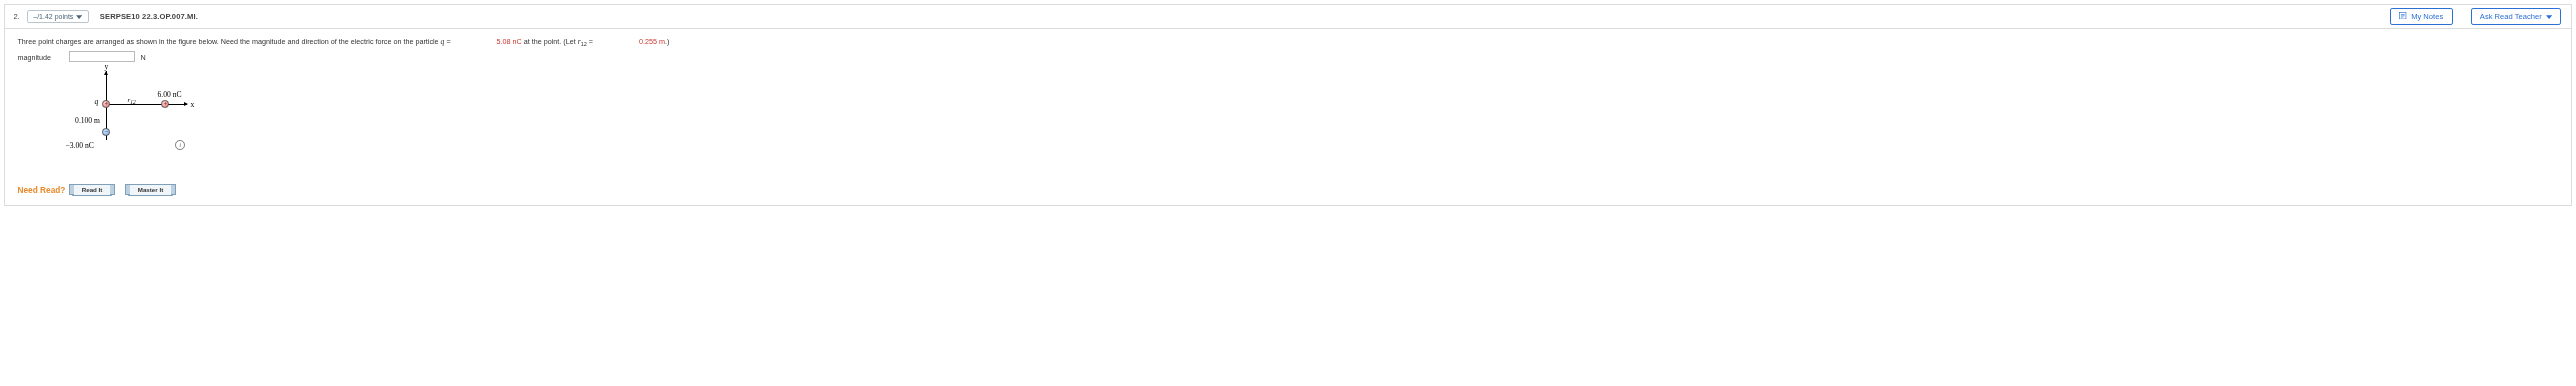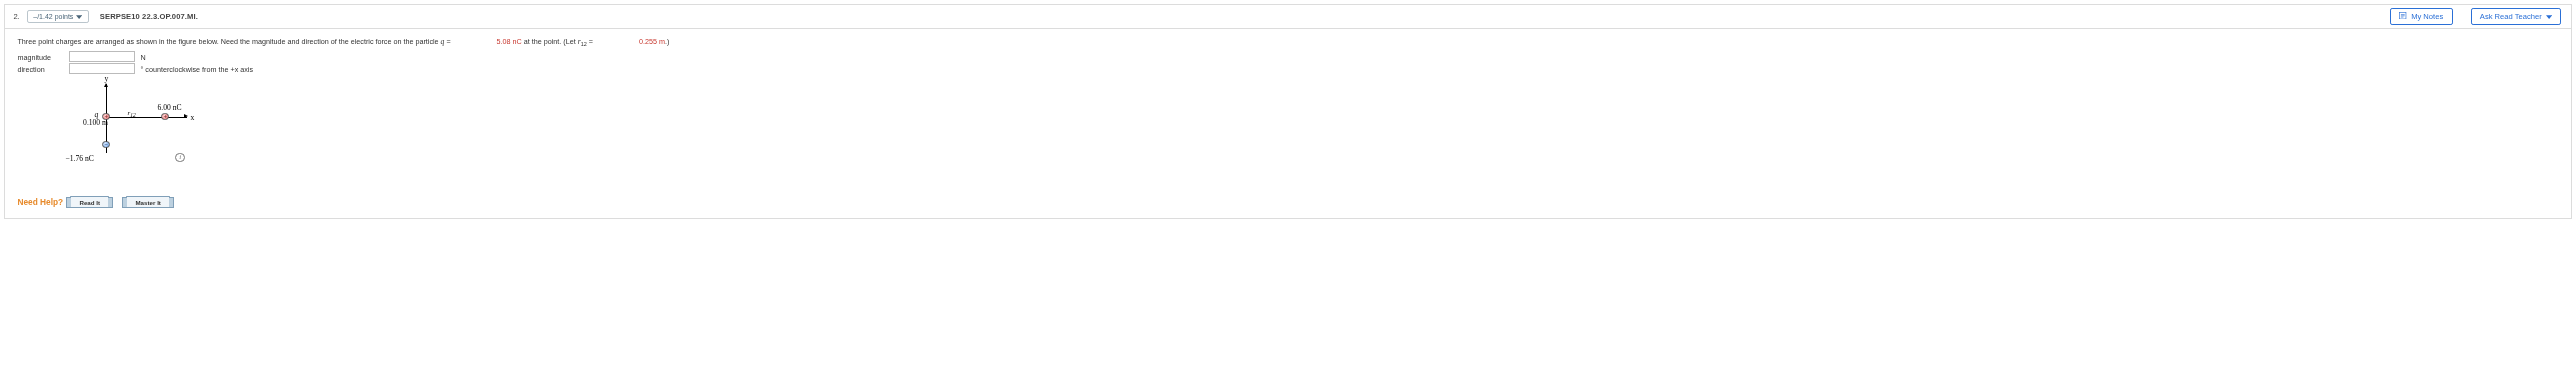--- a/index.html
+++ b/index.html
@@ -215,25 +215,20 @@
 
     <div class="prompt">
       <span>Three point charges are arranged as shown in the figure below. Need the magnitude and direction of the electric force on the particle </span><span class="italic">q</span><span> = </span><span class="val">5.08 nC</span><span> at the point. (Let </span><span class="italic">r</span><span class="sub">12</span><span> = </span><span class="val">0.255 m</span><span>.)</span>
     </div>
 
     <div class="row">
       <label>magnitude</label>
       <input class="fill" type="text" style="">
       <span class="unit">N</span>
     </div>
-    <div class="row">
-      <label>direction</label>
-      <input class="fill" type="text" style="">
-      <span class="unit">° counterclockwise from the +x axis</span>
-    </div>
 
     <div class="figure">
       <div class="yaxis"></div>
       <div class="xaxis"></div>
       <span class="figlabel" style="left:46px; top:-9.7px;">y</span>
       <span class="figlabel" style="left:132px; top:29px;">x</span>
 
       <div class="charge pos" style="left:44px; top:29px;">
           <span>+</span>
         </div>
@@ -241,30 +236,30 @@
 
       <div class="charge pos" style="left:103px; top:29px;">
           <span>+</span>
         </div>
       <span class="figlabel" style="left:99px; top:19.3px;text-align:center;">6.00 nC</span>
       <span class="figlabel italic" style="left:69px; top:25px; font-size:7px;"><span>r</span><span class="sub">12</span></span>
 
       <div class="charge neg" style="left:44px; top:57px;">
           <span>−</span>
         </div>
-      <span class="figlabel" style="left:16.6px; top:34px;margin-left:8px;">0.100 m</span>
-      <span class="figlabel" style="left:7px; top:70px;">−1.76 nC</span>
+      <span class="figlabel" style="left:16.6px; top:45px;">0.100 m</span>
+      <span class="figlabel" style="left:7px; top:70px;">−3.00 nC</span>
 
       <div class="info-icon" style="left:117px; top:69px;">
           <span>i</span>
         </div>
     </div>
 
     <div class="need-help">
-      <span class="need-help-label">Need Help?</span>
+      <span class="need-help-label">Need Read?</span>
       <span class="help-btn">Read It</span>
       <span style="width:2.8px"></span>
       <span class="help-btn">Master It</span>
     </div>
 
   </div>
 </div>
 
 
 </body></html>

